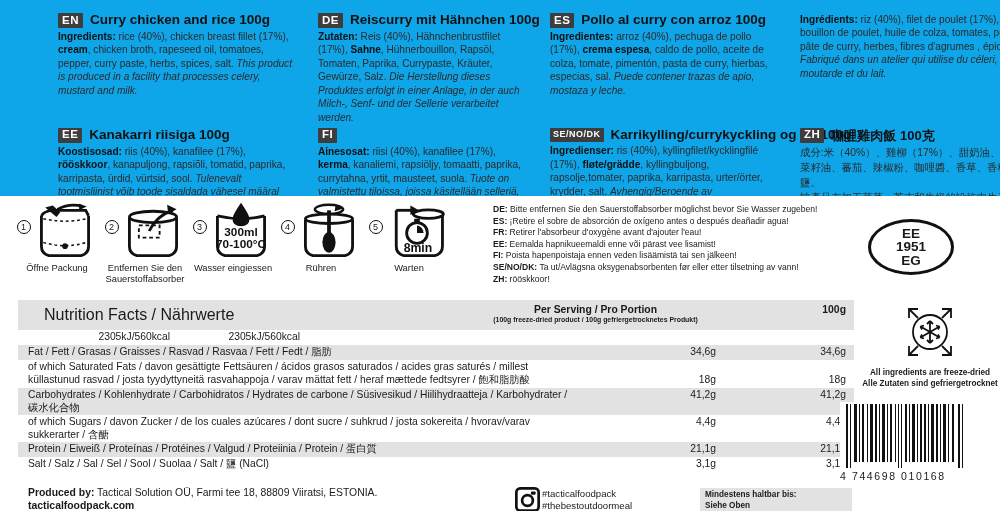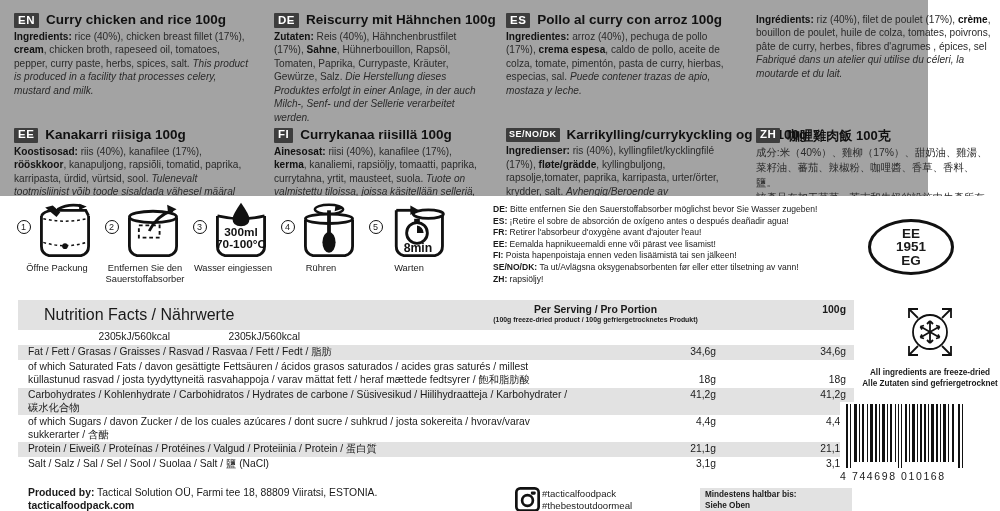--- a/index.html
+++ b/index.html
@@ -12,22 +12,23 @@
     font-family: "Liberation Sans", sans-serif;
     color: #1a1a1a;
     overflow: hidden;
     position: relative;
   }
 
   
   .ingredients-panel {
     position: absolute;
     left: 0; top: 0;
-    width: 928px; height: 196px;
-    background: #a3a3a3;
+    width: 1000px; height: 196px;
+    background: #0ea5e9;
+    padding-left: 44px;
   }
   .ing-grid {
     display: grid;
     grid-template-columns: 260px 232px 250px 258px;
     padding: 13px 0 0 0;
   }
   .ing-row2 {
     display: grid;
     grid-template-columns: 260px 232px 250px 258px;
     padding: 4px 0 0 0;
@@ -297,21 +298,20 @@
       <div class="ing-head">
         <span class="lang-tag">EE</span>
         <span class="ing-title">Kanakarri riisiga 100g</span>
       </div>
       <p class="ing-body"><b>Koostisosad:</b><span> riis (40%), kanafilee (17%), </span><b>rööskkoor</b><span>, kanapuljong, rapsiõli, tomatid, paprika, karripasta, ürdid, vürtsid, sool. </span><i>Tulenevalt tootmisliinist võib toode sisaldada vähesel määral sellerit, sinepit ja piima.</i></p>
     </div>
 
     <div class="ing-block">
       <div class="ing-head">
         <span class="lang-tag">FI</span>
-        <span class="ing-title">Currykanaa riisillä 100g</span>
       </div>
       <p class="ing-body"><b>Ainesosat:</b><span> riisi (40%), kanafilee (17%), </span><b>kerma</b><span>, kanaliemi, rapsiöljy, tomaatti, paprika, currytahna, yrtit, mausteet, suola. </span><i>Tuote on valmistettu tiloissa, joissa käsitellään selleriä, sinappia sekä maitoa.</i></p>
     </div>
 
     <div class="ing-block">
       <div class="ing-head">
         <span class="lang-tag small">SE/NO/DK</span>
         <span class="ing-title">Karrikylling/currykyckling og ris 100g</span>
       </div>
       <p class="ing-body"><b>Ingredienser:</b><span> ris (40%), kyllingfilet/kycklingfilé (17%), </span><b>fløte/grädde</b><span>, kyllingbuljong, rapsolje,tomater, paprika, karripasta, urter/örter, krydder, salt. </span><i>Avhengig/Beroende av produksjonslinjen kan produktet inneholde spor av selleri, sennep og melk/mjølk.</i></p>
@@ -408,21 +408,21 @@
     </div>
   </div>
 
   <div class="notes">
     <div class="note-line"><b>DE:</b><span> Bitte entfernen Sie den Sauerstoffabsorber möglichst bevor Sie Wasser zugeben!</span></div>
     <div class="note-line"><b>ES:</b><span> ¡Retire el sobre de absorción de oxígeno antes o después deañadir agua!</span></div>
     <div class="note-line"><b>FR:</b><span> Retirer l'absorbeur d'oxygène avant d'ajouter l'eau!</span></div>
     <div class="note-line"><b>EE:</b><span> Eemalda hapnikueemaldi enne või pärast vee lisamist!</span></div>
     <div class="note-line"><b>FI:</b><span>  Poista hapenpoistaja ennen veden lisäämistä tai sen jälkeen!</span></div>
     <div class="note-line"><b>SE/NO/DK:</b><span> Ta ut/Avlägsna oksygenabsorbenten før eller etter tilsetning av vann!</span></div>
-    <div class="note-line"><b>ZH:</b><span> rapsiöljy!</span></div>
+    <div class="note-line"><b>ZH:</b><span> rööskkoor!</span></div>
   </div>
 </div>
 
 <div class="ee-oval">
   <span>EE</span>
   <span>1951</span>
   <span>EG</span>
 </div>
 
 <div class="nutrition">

